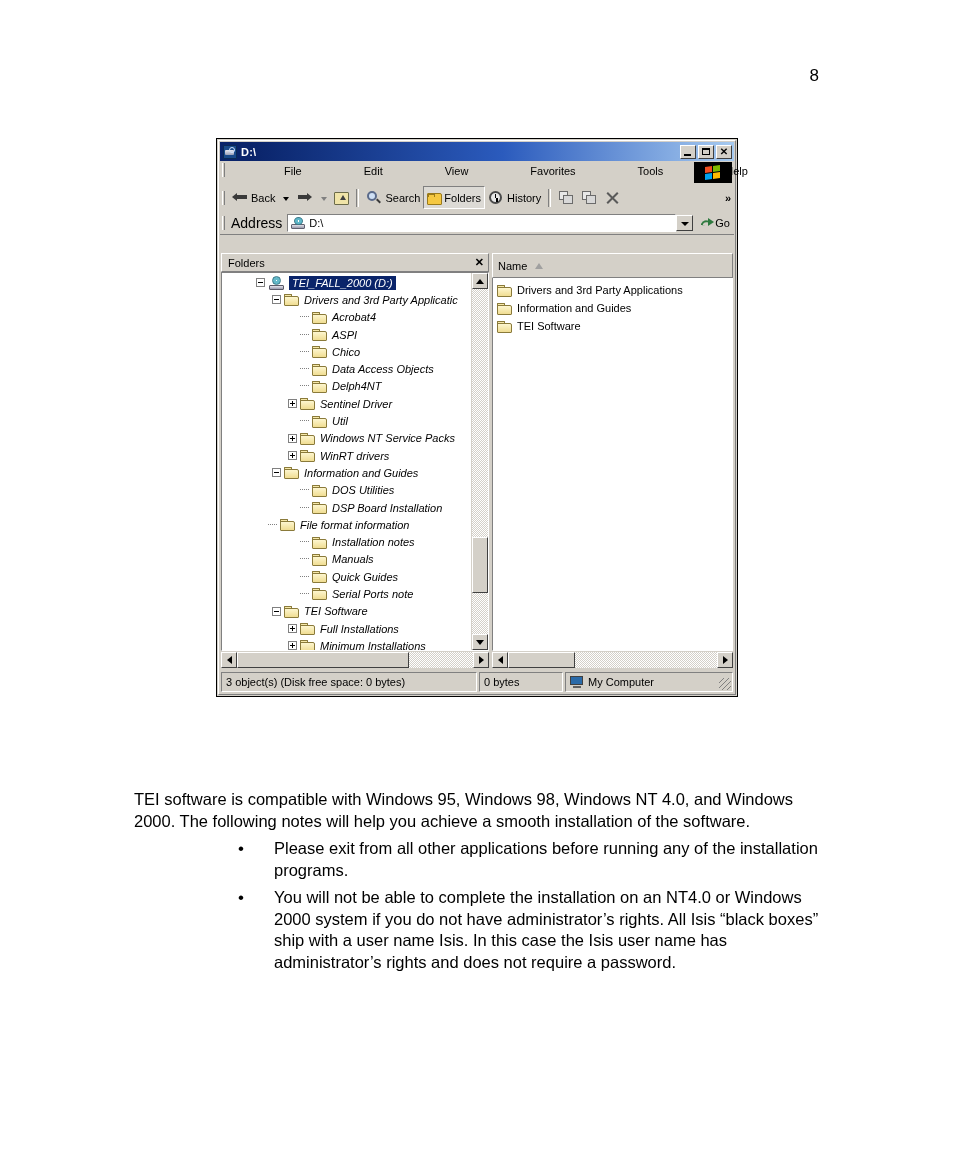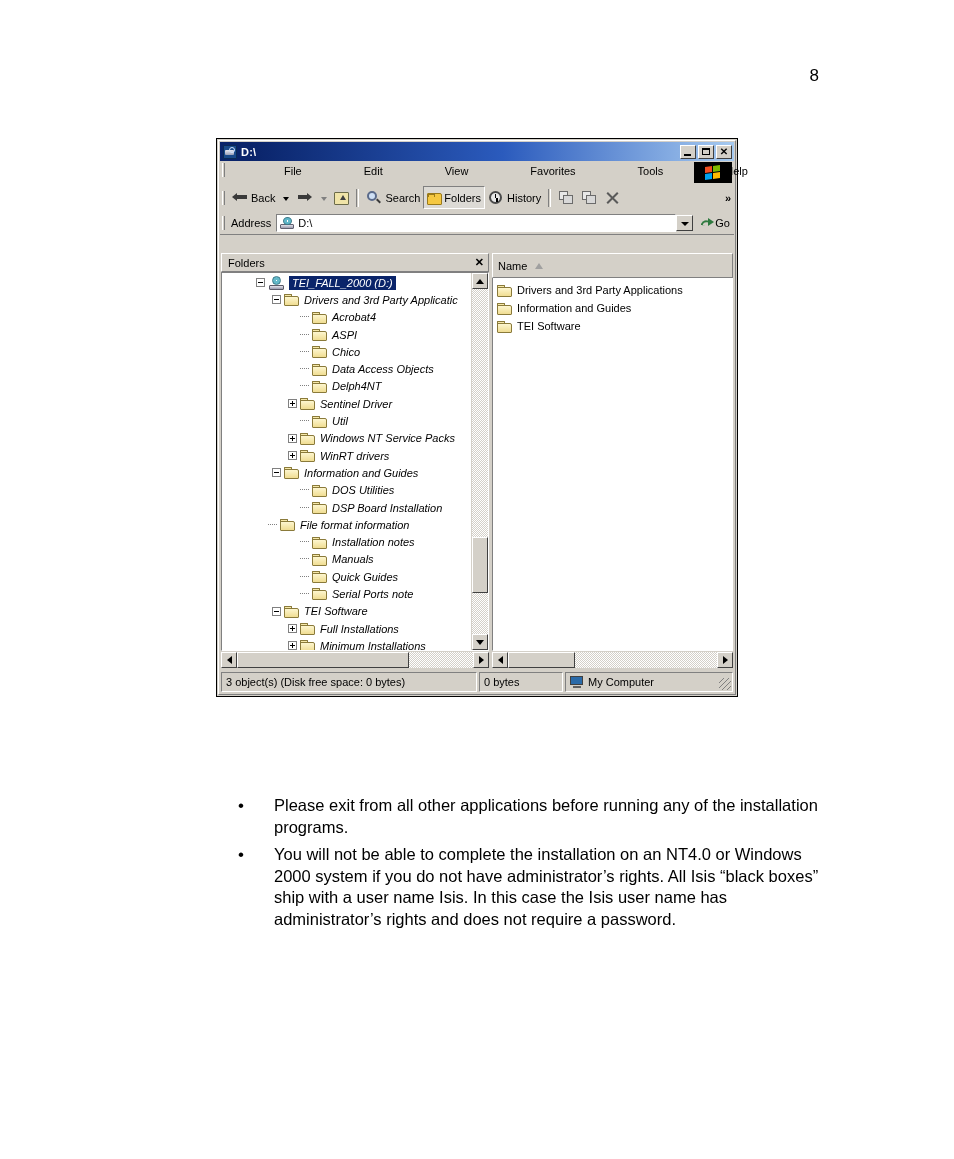--- a/index.html
+++ b/index.html
@@ -353,21 +353,21 @@
   }
 
   
   .addressbar {
     height: 22px;
     display: flex;
     align-items: center;
     margin: 0 1px;
     border-bottom: 1px solid #808080;
   }
-  .addr-label { font-size: 11px; padding: 0 5px 0 2px; white-space: nowrap; }
+  .addr-label { font-size: 14px; padding: 0 5px 0 2px; white-space: nowrap; }
   .addr-field {
     flex: 1;
     height: 18px;
     background: #fff;
     border-top: 1px solid #808080;
     border-left: 1px solid #808080;
     border-right: 1px solid #ffffff;
     border-bottom: 1px solid #ffffff;
     box-sizing: border-box;
     display: flex;
@@ -1093,17 +1093,18 @@
         <span class="ico-mycomp"></span>
         <span>My Computer</span>
         <span class="grip-corner"></span>
       </div>
     </div>
 
   </div>
 </div>
 
 <div class="prose">
+  <p>TEI software is compatible with Windows 95, Windows 98, Windows NT 4.0, and Windows 2000. The following notes will help you achieve a smooth installation of the software.</p>
   <ul class="bullets" id="bullets">
       <li><span class="bullet-dot">•</span><span>Please exit from all other applications before running any of the installation programs.</span></li>
       <li><span class="bullet-dot">•</span><span>You will not be able to complete the installation on an NT4.0 or Windows 2000 system if you do not have administrator’s rights. All Isis “black boxes” ship with a user name Isis. In this case the Isis user name has administrator’s rights and does not require a password.</span></li>
     </ul>
 </div>
 
 </body></html>

